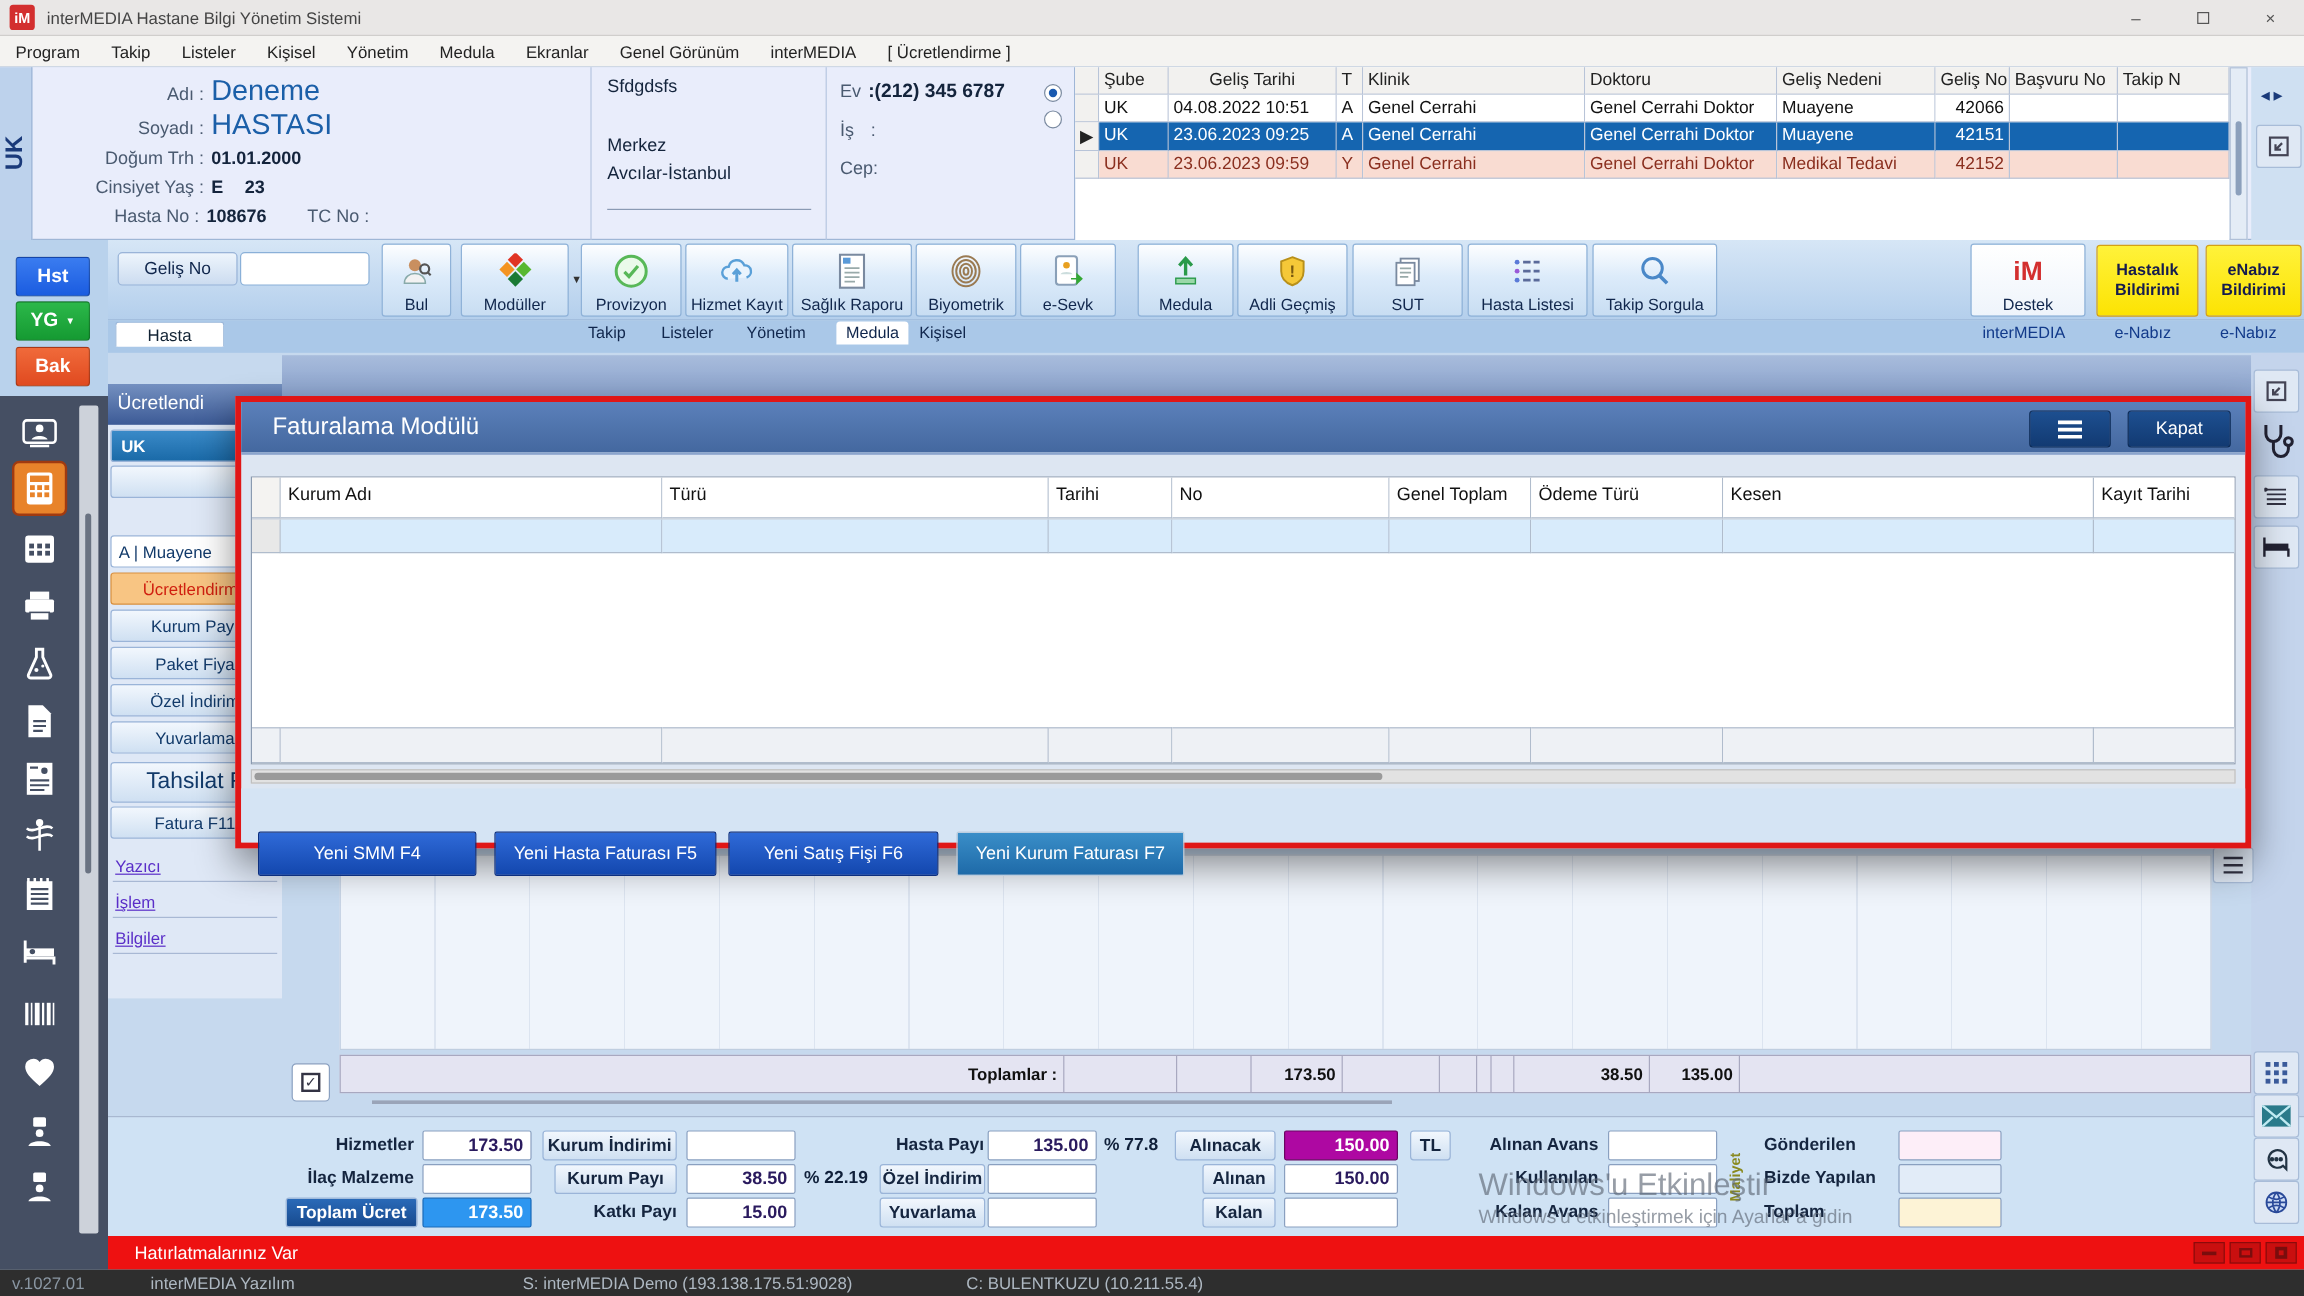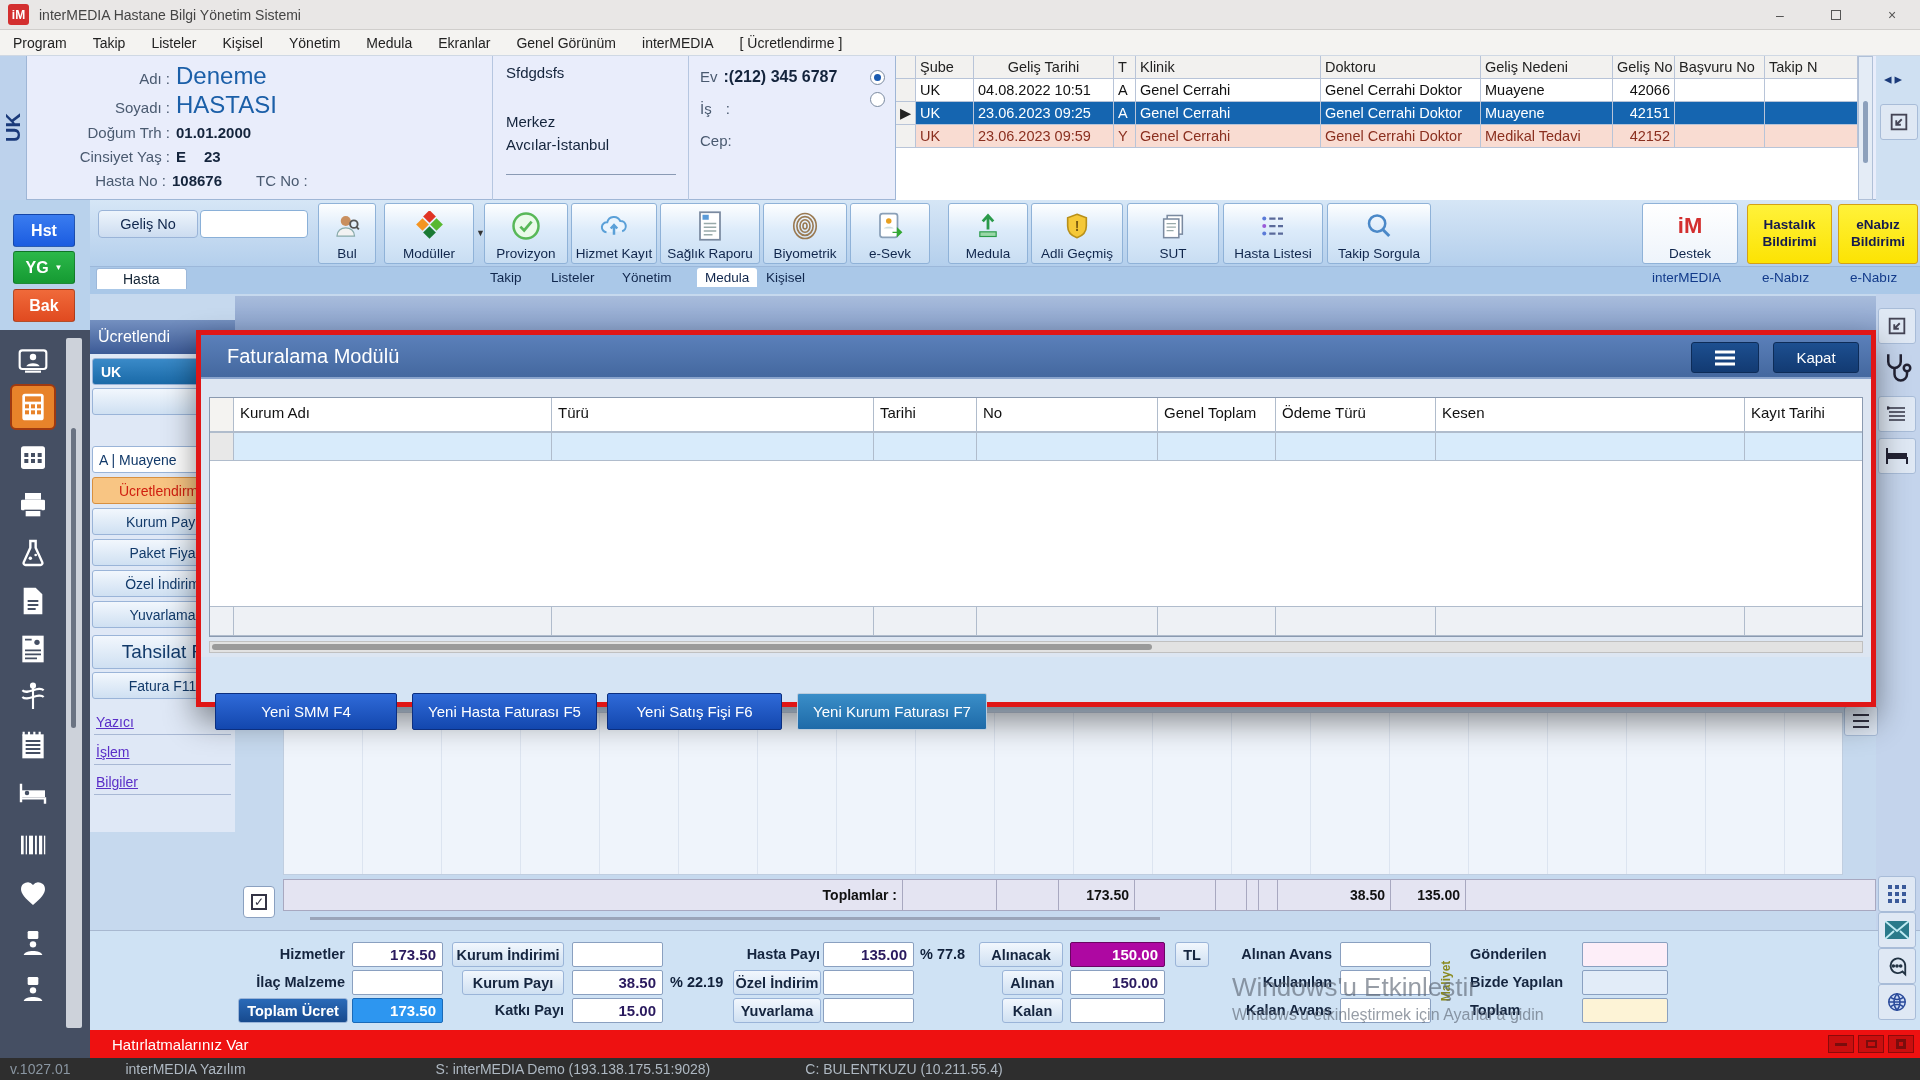--- a/index.html
+++ b/index.html
@@ -52,21 +52,21 @@
   .sicon.selorange{background:#e8832a;border:2px solid #a03a10;border-radius:6px;}
   .strack{position:absolute;left:66px;top:8px;width:16px;height:690px;background:#cdd2da;border-radius:2px;}
   .sthumb{position:absolute;left:5px;width:5px;background:#6a7382;border-radius:3px;}
   
   .panel{left:90px;top:320px;width:145px;height:512px;background:#dfe8f6;}
   .phead{height:34px;background:linear-gradient(#7490c0,#3c5a96);color:#fff;font-size:16px;display:flex;align-items:center;padding-left:8px;}
   .pbtn{position:absolute;left:2px;width:141px;height:27px;border:1px solid #9ab4d8;border-radius:3px;background:linear-gradient(#f2f7fd,#cfe0f2);font-size:14px;color:#123a6a;display:flex;align-items:center;justify-content:center;white-space:nowrap;overflow:hidden;}
   .plink{position:absolute;left:4px;width:137px;font-size:14px;color:#5a2ec8;text-decoration:underline;border-bottom:1px solid #a8b8d4;padding:2px 2px 4px 2px;}
   
   .gridlines{background:repeating-linear-gradient(90deg,transparent 0 78px,#dce4f0 78px 79px);}
-  .totrow{left:283px;top:879px;width:1593px;height:32px;background:#e4e4f2;border:1px solid #a8a8c0;display:grid;grid-template-columns:603px 94px 62px 76px 81px 31px 12px 19px 113px 75px 1fr;padding-left:16px;}
+  .totrow{left:283px;top:879px;width:1593px;height:32px;background:#e4e4f2;border:1px solid #a8a8c0;display:grid;grid-template-columns:603px 94px 62px 76px 81px 31px 12px 19px 113px 75px 1fr;}
   .totcell{border-right:1px solid #a8a8c0;font-size:14px;color:#111;display:flex;align-items:center;justify-content:flex-end;padding:0 5px;font-weight:bold;}
   
   .flabel{position:absolute;height:24px;font-size:14.5px;color:#15253f;display:flex;align-items:center;justify-content:flex-end;font-weight:bold;}
   .fbtnlbl{position:absolute;height:25px;border:1px solid #9ab4d8;border-radius:3px;background:linear-gradient(#f2f7fd,#cfe0f2);font-size:14.5px;color:#15253f;display:flex;align-items:center;justify-content:center;font-weight:bold;}
   .ffield{position:absolute;height:25px;background:#fff;border:1px solid #8aa0c0;border-radius:2px;font-size:15px;color:#2a1a5e;display:flex;align-items:center;justify-content:flex-end;padding:0 6px;font-weight:bold;}
   .fpct{position:absolute;height:24px;font-size:14.5px;color:#10203a;display:flex;align-items:center;font-weight:bold;}
   
   .modal{left:196px;top:330px;width:1680px;height:377px;border:5px solid #e01616;background:#dde6f2;box-shadow:0 14px 30px rgba(0,0,0,.45);z-index:10;}
   .mtitle{height:44px;background:linear-gradient(#5b80ba,#44689f);display:flex;align-items:center;padding-left:26px;color:#fff;font-size:20px;border-bottom:2px solid #8aa4cc;}
   .mbtn-dark{position:absolute;top:7px;height:31px;background:linear-gradient(#1d4f90,#123a72);border:1px solid #0d2c58;border-radius:3px;color:#fff;font-size:15px;display:flex;align-items:center;justify-content:center;}

